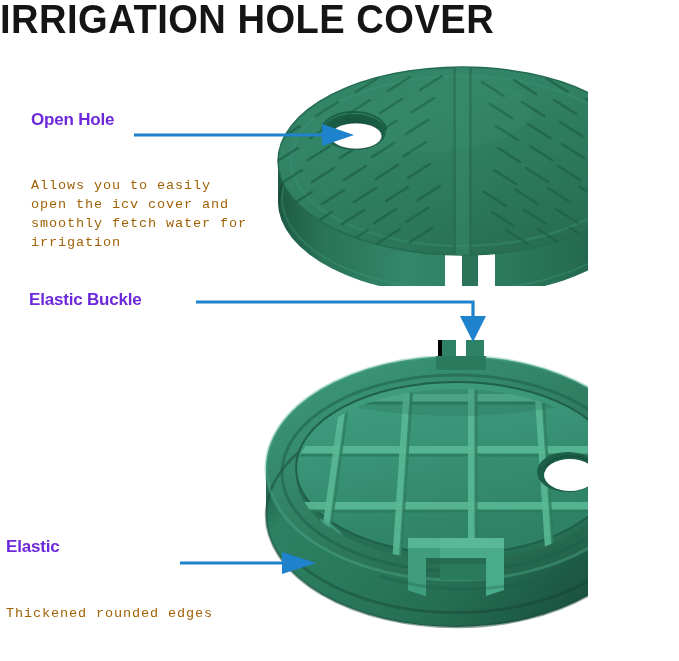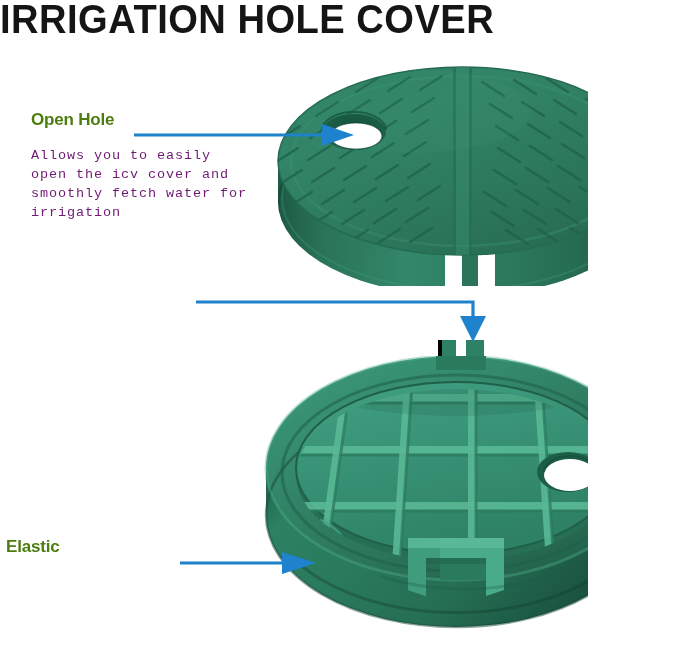--- a/index.html
+++ b/index.html
@@ -38,31 +38,32 @@
     line-height: 46px;
   }
 
   
   .callout-head {
     position: absolute;
     font-family: "Liberation Sans", sans-serif;
     font-weight: bold;
     font-size: 17px;
     letter-spacing: -0.2px;
-    color: #4d7c0f;
+    color: #6d28d9;
     white-space: nowrap;
   }
   .callout-body {
     position: absolute;
     font-family: "Liberation Mono", "DejaVu Sans Mono", monospace;
     font-size: 13.5px;
     line-height: 19px;
     letter-spacing: 0.9px;
-    color: #701a75;
+    color: #a16207;
     white-space: pre-line;
+    margin-top: 30px;
   }
 
   #head-open-hole      { left: 31px;  top: 110px; }
   #body-open-hole      { left: 31px;  top: 146px; width: 270px; }
   #head-elastic-buckle { left: 29px;  top: 290px; }
   #body-elastic-buckle { left: 29px;  top: 327px; width: 330px; }
   #head-upgrade        { left: 6px;   top: 537px; }
   #body-upgrade        { left: 6px;   top: 574px; width: 300px; }
 
   
@@ -380,24 +381,26 @@
   <div class="callout-head" id="head-open-hole">Open Hole</div>
   <div class="callout-body" id="body-open-hole">Allows you to easily
 open the icv cover and
 smoothly fetch water for
 irrigation</div>
   <svg id="arrow-open-hole" class="arrow-svg" width="230" height="30" viewBox="0 0 230 30">
     <line x1="4" y1="15" x2="196" y2="15" stroke="#1f82cc" stroke-width="3.2"></line>
     <polygon points="192,4 224,15 192,26" fill="#1f82cc"></polygon>
   </svg>
 
+  <div class="callout-head" id="head-elastic-buckle">Elastic Buckle</div>
   <svg id="arrow-elastic-buckle" class="arrow-svg" width="300" height="60" viewBox="0 0 300 60">
     <path d="M4,12 L281,12 L281,28" fill="none" stroke="#1f82cc" stroke-width="3.2" stroke-linejoin="miter"></path>
     <polygon points="268,26 294,26 281,52" fill="#1f82cc"></polygon>
   </svg>
 
   <div class="callout-head" id="head-upgrade">Elastic</div>
+  <div class="callout-body" id="body-upgrade">Thickened rounded edges</div>
   <svg id="arrow-upgrade" class="arrow-svg" width="150" height="30" viewBox="0 0 150 30">
     <line x1="4" y1="15" x2="110" y2="15" stroke="#1f82cc" stroke-width="3.2"></line>
     <polygon points="106,4 140,15 106,26" fill="#1f82cc"></polygon>
   </svg>
 
 </div>
 
 </body></html>

